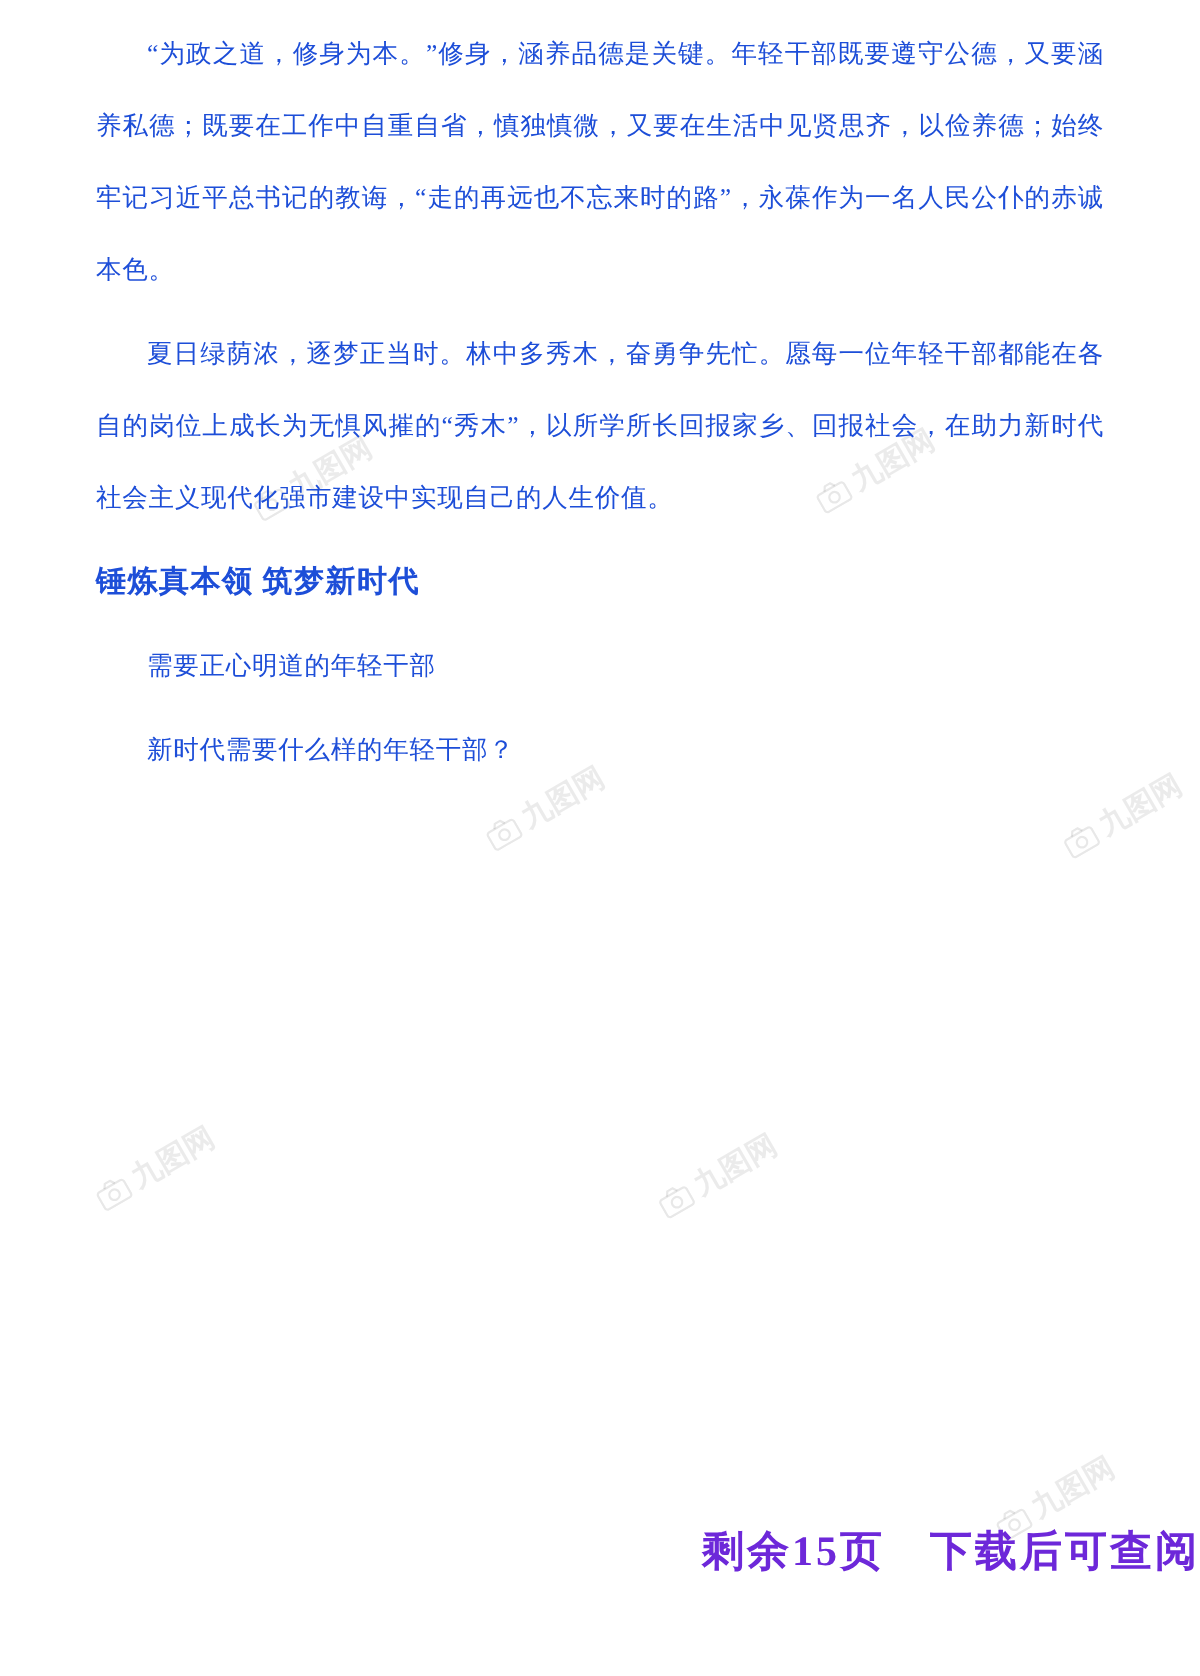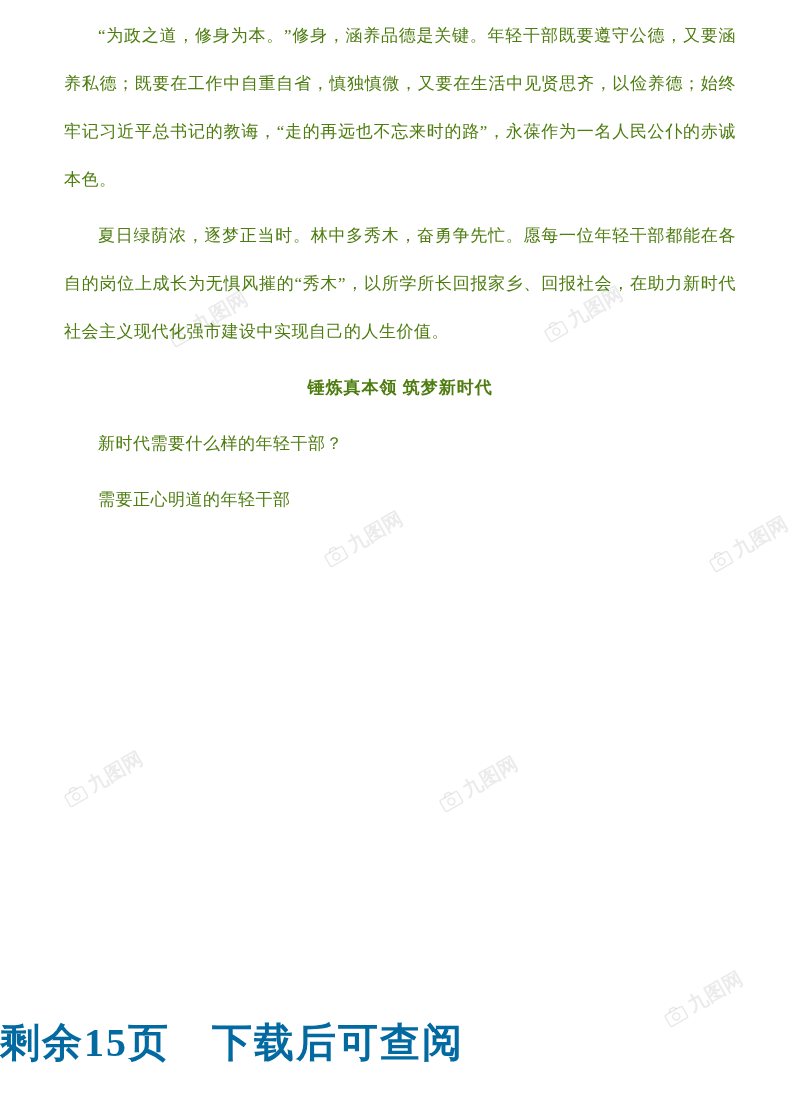--- a/index.html
+++ b/index.html
@@ -39,49 +39,49 @@
     font-family: "Liberation Sans", "DejaVu Sans", sans-serif;
   }
   .wm-icon svg {
     display: block;
     opacity: 0.9;
   }
   .doc-content {
     position: relative;
     z-index: 1;
     padding: 12px 64px 0 64px;
-    color: #4d7c0f;
+    color: #1d4ed8;
   }
   .doc-para {
     margin: 0 0 8px 0;
     font-size: 17px;
     line-height: 48px;
     text-align: justify;
     text-indent: 2em;
     letter-spacing: 0.5px;
   }
   .doc-heading {
     margin: 8px 0;
-    font-size: 17px;
+    font-size: 20px;
     line-height: 48px;
     font-weight: bold;
-    text-align: center;
+    text-align: left;
     text-indent: 0;
     letter-spacing: 1px;
   }
   .footer-notice {
     position: absolute;
     left: 0;
     right: 0;
     top: 1015px;
     z-index: 1;
-    text-align: left;
-    font-size: 40px;
+    text-align: right;
+    font-size: 28px;
     font-weight: bold;
-    color: #0369a1;
+    color: #6d28d9;
     letter-spacing: 2px;
     font-family: "Liberation Serif", "DejaVu Serif", serif;
   }
 </style>
 </head>
 <body>
 
 <div class="page">
   <div class="watermark-layer" id="watermark-layer">
       <div class="watermark" style="left: 165px; top: 305px;">
@@ -152,17 +152,17 @@
             <circle cx="11" cy="10.5" r="3.5" fill="none" stroke="rgba(0,0,0,0.10)" stroke-width="1.5"></circle>
           </svg>
         </span>
         <span>九图网</span>
       </div>
     </div>
   <div class="doc-content" id="doc-content">
       <p class="doc-para">“为政之道，修身为本。”修身，涵养品德是关键。年轻干部既要遵守公德，又要涵养私德；既要在工作中自重自省，慎独慎微，又要在生活中见贤思齐，以俭养德；始终牢记习近平总书记的教诲，“走的再远也不忘来时的路”，永葆作为一名人民公仆的赤诚本色。</p>
       <p class="doc-para">夏日绿荫浓，逐梦正当时。林中多秀木，奋勇争先忙。愿每一位年轻干部都能在各自的岗位上成长为无惧风摧的“秀木”，以所学所长回报家乡、回报社会，在助力新时代社会主义现代化强市建设中实现自己的人生价值。</p>
       <h3 class="doc-heading">锤炼真本领 筑梦新时代</h3>
+      <p class="doc-para">需要正心明道的年轻干部</p>
       <p class="doc-para">新时代需要什么样的年轻干部？</p>
-      <p class="doc-para">需要正心明道的年轻干部</p>
     </div>
   <div class="footer-notice">剩余15页　下载后可查阅</div>
 </div>
 
 </body></html>

